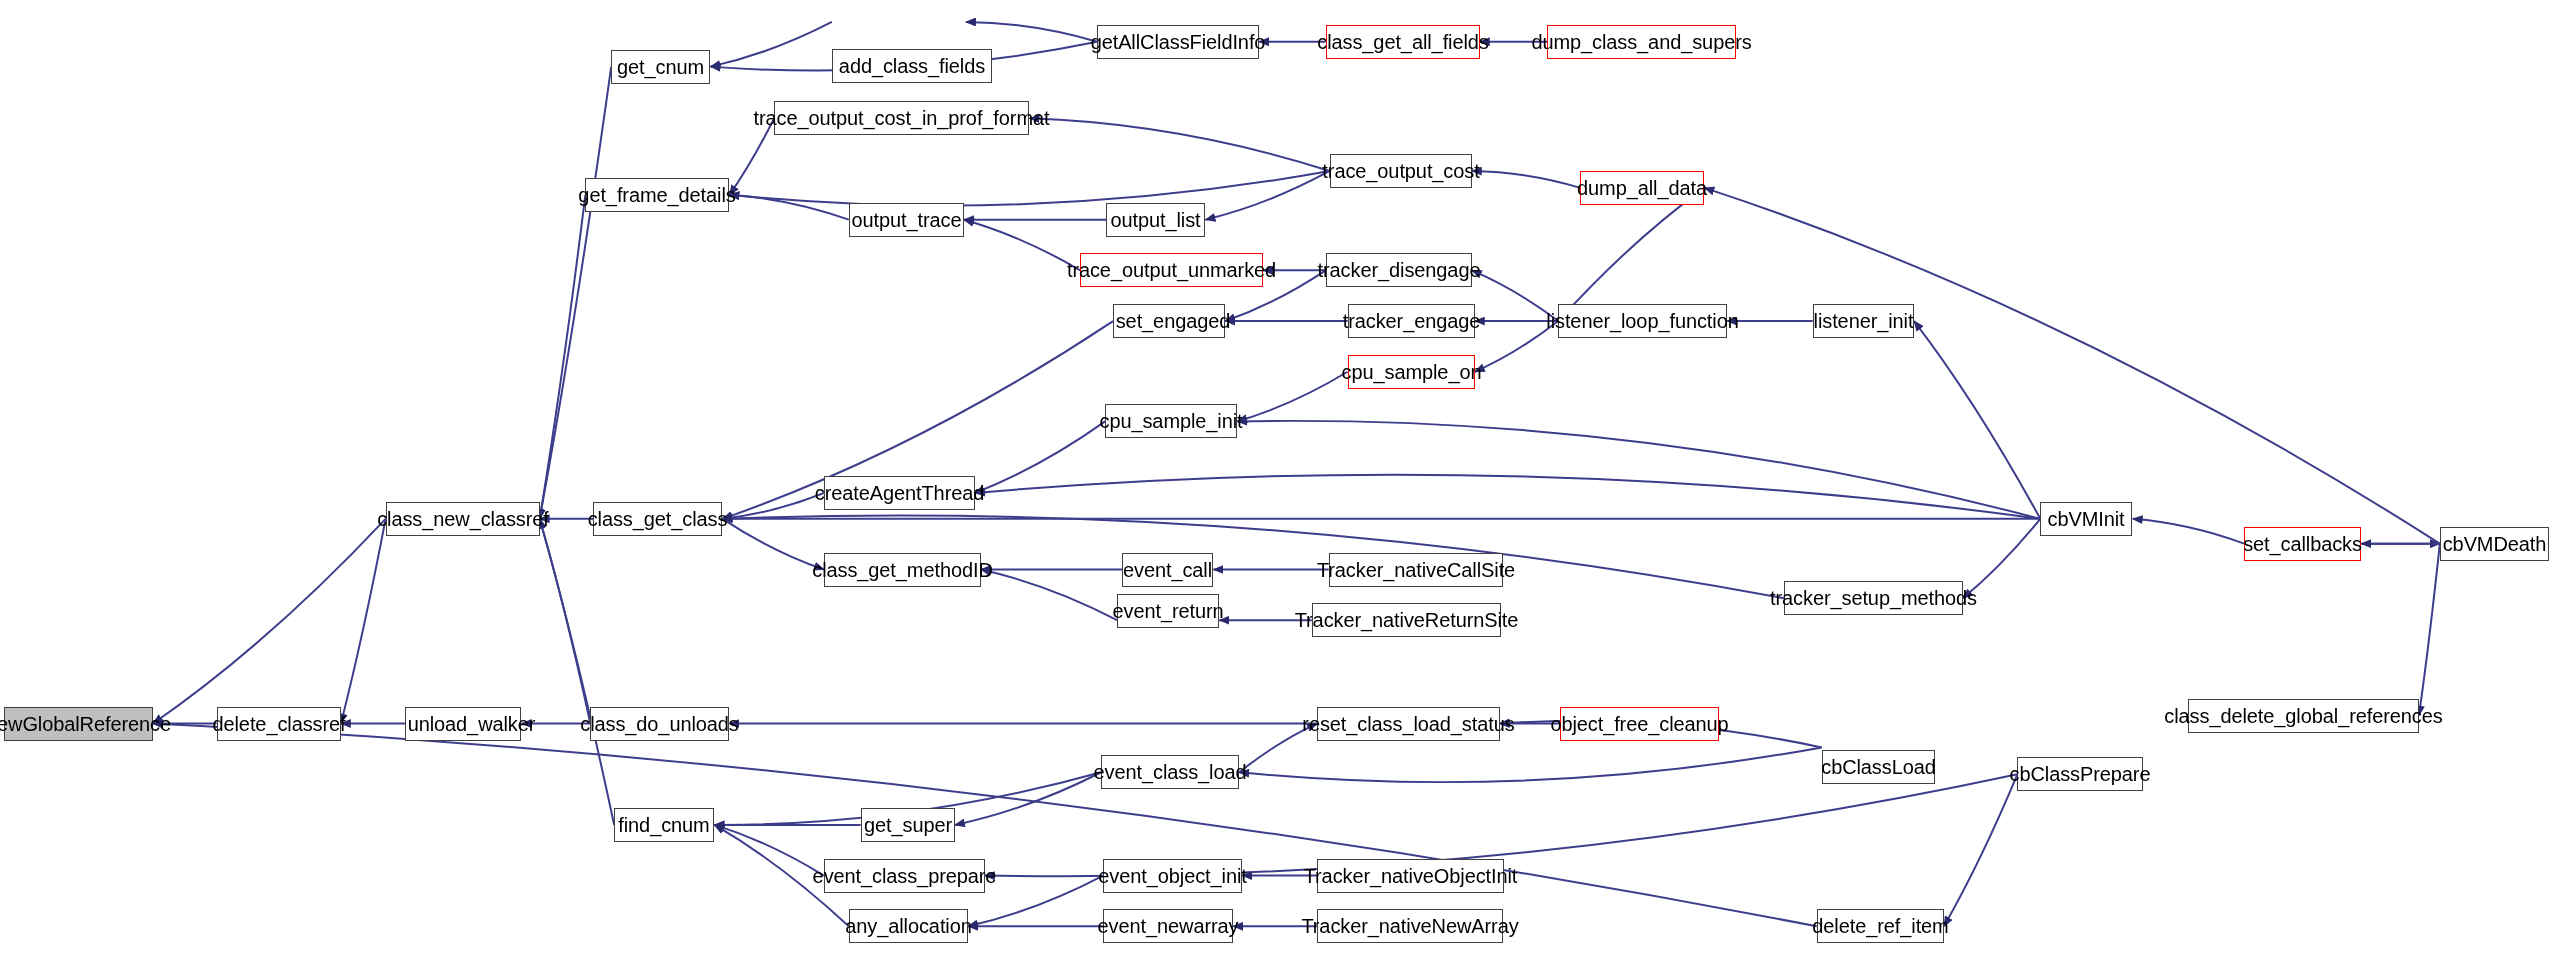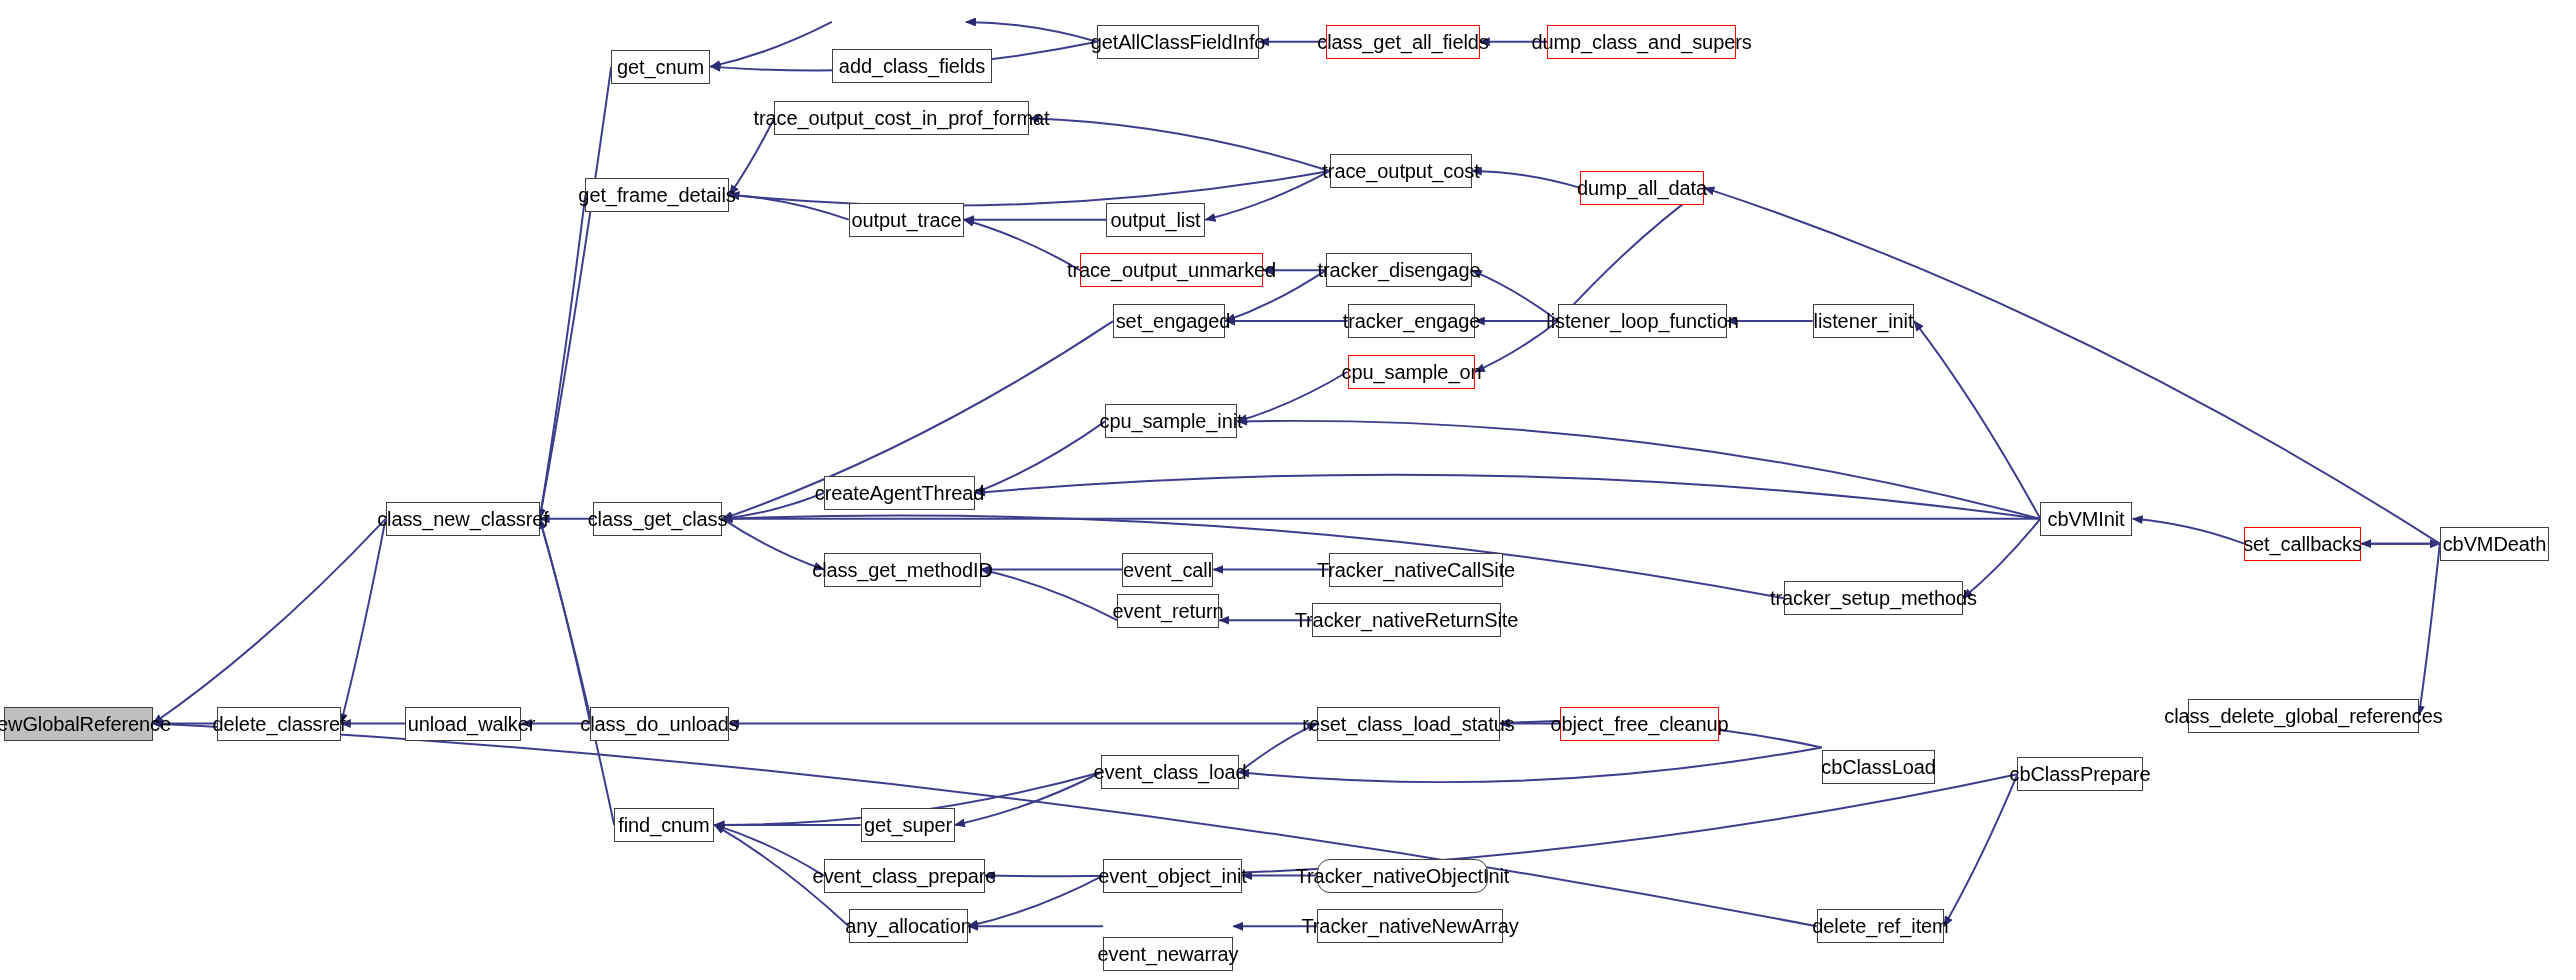--- a/index.html
+++ b/index.html
@@ -133,20 +133,20 @@
       <div class="node" style="left: 2188px; top: 699px; width: 231px;">class_delete_global_references</div>
       <div class="node" style="left: 1317px; top: 707px; width: 183px;">reset_class_load_status</div>
       <div class="node red" style="left: 1560px; top: 707px; width: 159px;">object_free_cleanup</div>
       <div class="node" style="left: 1822px; top: 730px; width: 113px; margin-top: 20px;">cbClassLoad</div>
       <div class="node" style="left: 2017px; top: 757px; width: 126px;">cbClassPrepare</div>
       <div class="node" style="left: 1101px; top: 755px; width: 138px;">event_class_load</div>
       <div class="node" style="left: 614px; top: 808px; width: 100px;">find_cnum</div>
       <div class="node" style="left: 861px; top: 808px; width: 94px;">get_super</div>
       <div class="node" style="left: 824px; top: 859px; width: 161px;">event_class_prepare</div>
       <div class="node" style="left: 1103px; top: 859px; width: 139px;">event_object_init</div>
-      <div class="node" style="left: 1317px; top: 859px; width: 171px; border-radius: 13px;">Tracker_nativeObjectInit</div>
+      <div class="node" style="left: 1317px; top: 859px; width: 187px;">Tracker_nativeObjectInit</div>
       <div class="node" style="left: 849px; top: 909px; width: 119px;">any_allocation</div>
-      <div class="node" style="left: 1103px; top: 909px; width: 130px; margin-top: 28px;">event_newarray</div>
+      <div class="node" style="left: 1103px; top: 909px; width: 130px;">event_newarray</div>
       <div class="node" style="left: 1317px; top: 909px; width: 186px;">Tracker_nativeNewArray</div>
       <div class="node" style="left: 1817px; top: 909px; width: 127px;">delete_ref_item</div>
     </div>
 </div>
 
 
 </body></html>

